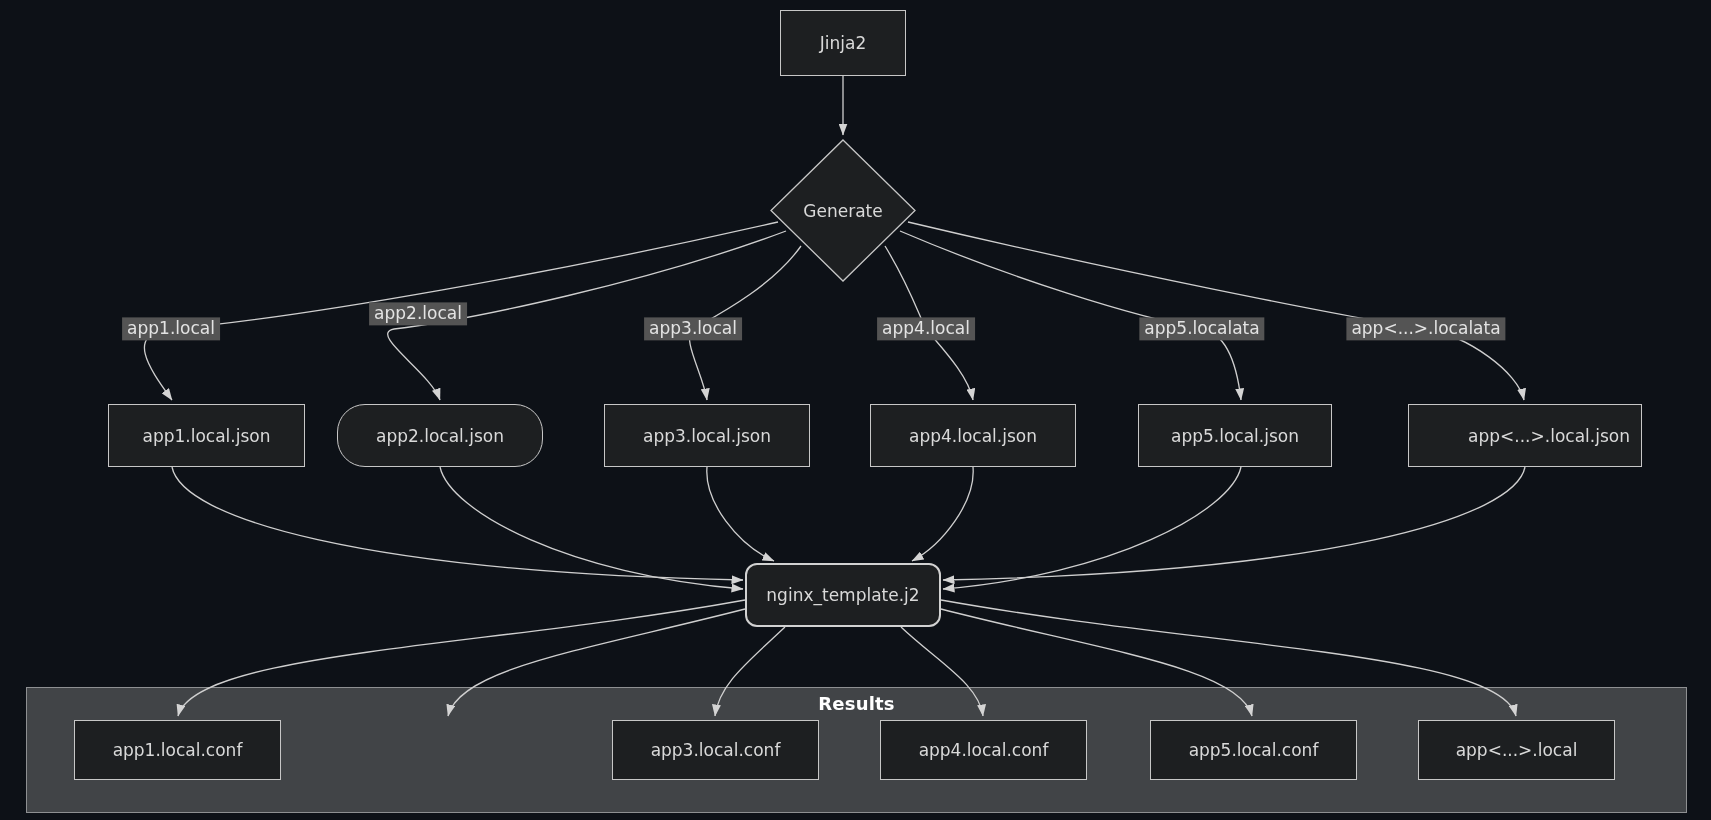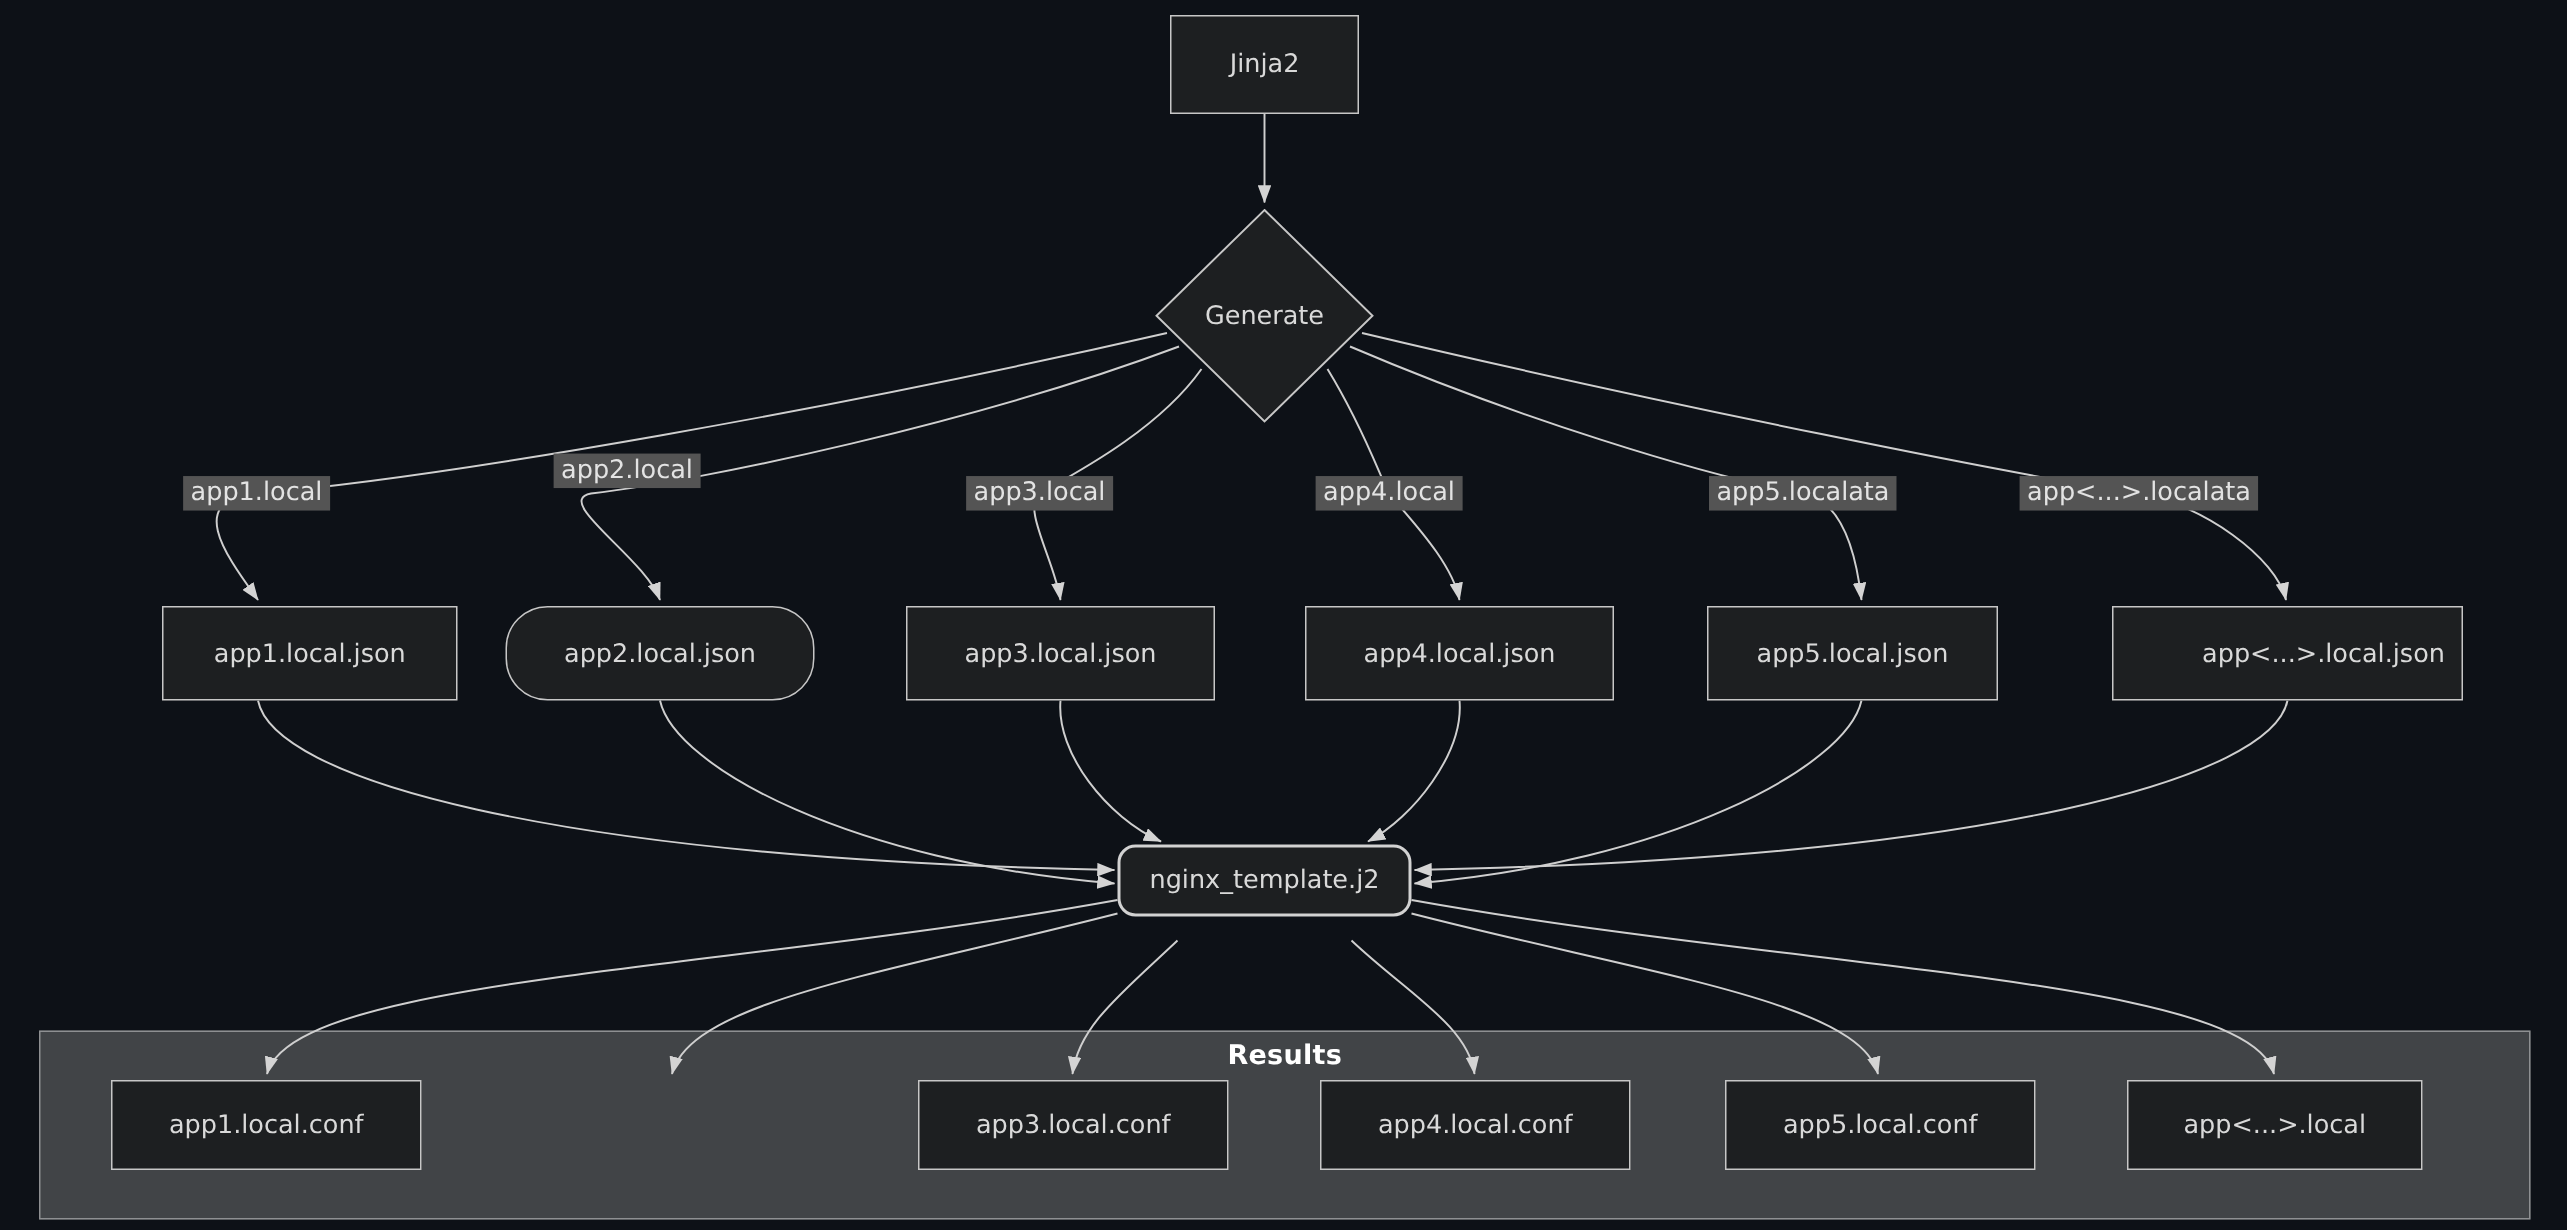--- a/index.html
+++ b/index.html
@@ -73,21 +73,21 @@
   <div class="edge-label" style="left:1202px;top:329px;">app5.localata</div>
   <div class="edge-label" style="left:1426px;top:329px;">app&lt;...&gt;.localata</div>
 
   <div class="node" style="left:69px;top:404px;width:197px;height:63px;margin-left:39px;">app1.local.json</div>
   <div class="node" style="left:337px;top:404px;width:206px;height:63px;border-radius:28px;">app2.local.json</div>
   <div class="node" style="left:604px;top:404px;width:206px;height:63px;">app3.local.json</div>
   <div class="node" style="left:870px;top:404px;width:206px;height:63px;">app4.local.json</div>
   <div class="node" style="left:1138px;top:404px;width:194px;height:63px;">app5.local.json</div>
   <div class="node" style="left:1408px;top:404px;width:234px;height:63px;padding-left:48px;">app&lt;...&gt;.local.json</div>
 
-  <div class="node rounded" style="left:745px;top:563px;width:196px;height:48px;">nginx_template.j2</div>
+  <div class="node rounded" style="left:745px;top:563px;width:196px;height:64px;">nginx_template.j2</div>
 
   <div class="node" style="left:74px;top:720px;width:207px;height:60px;">app1.local.conf</div>
   <div class="node" style="left:612px;top:720px;width:207px;height:60px;">app3.local.conf</div>
   <div class="node" style="left:880px;top:720px;width:207px;height:60px;">app4.local.conf</div>
   <div class="node" style="left:1150px;top:720px;width:207px;height:60px;">app5.local.conf</div>
   <div class="node" style="left:1418px;top:720px;width:197px;height:60px;">app&lt;...&gt;.local</div>
 
 </div>
 
 </body></html>

